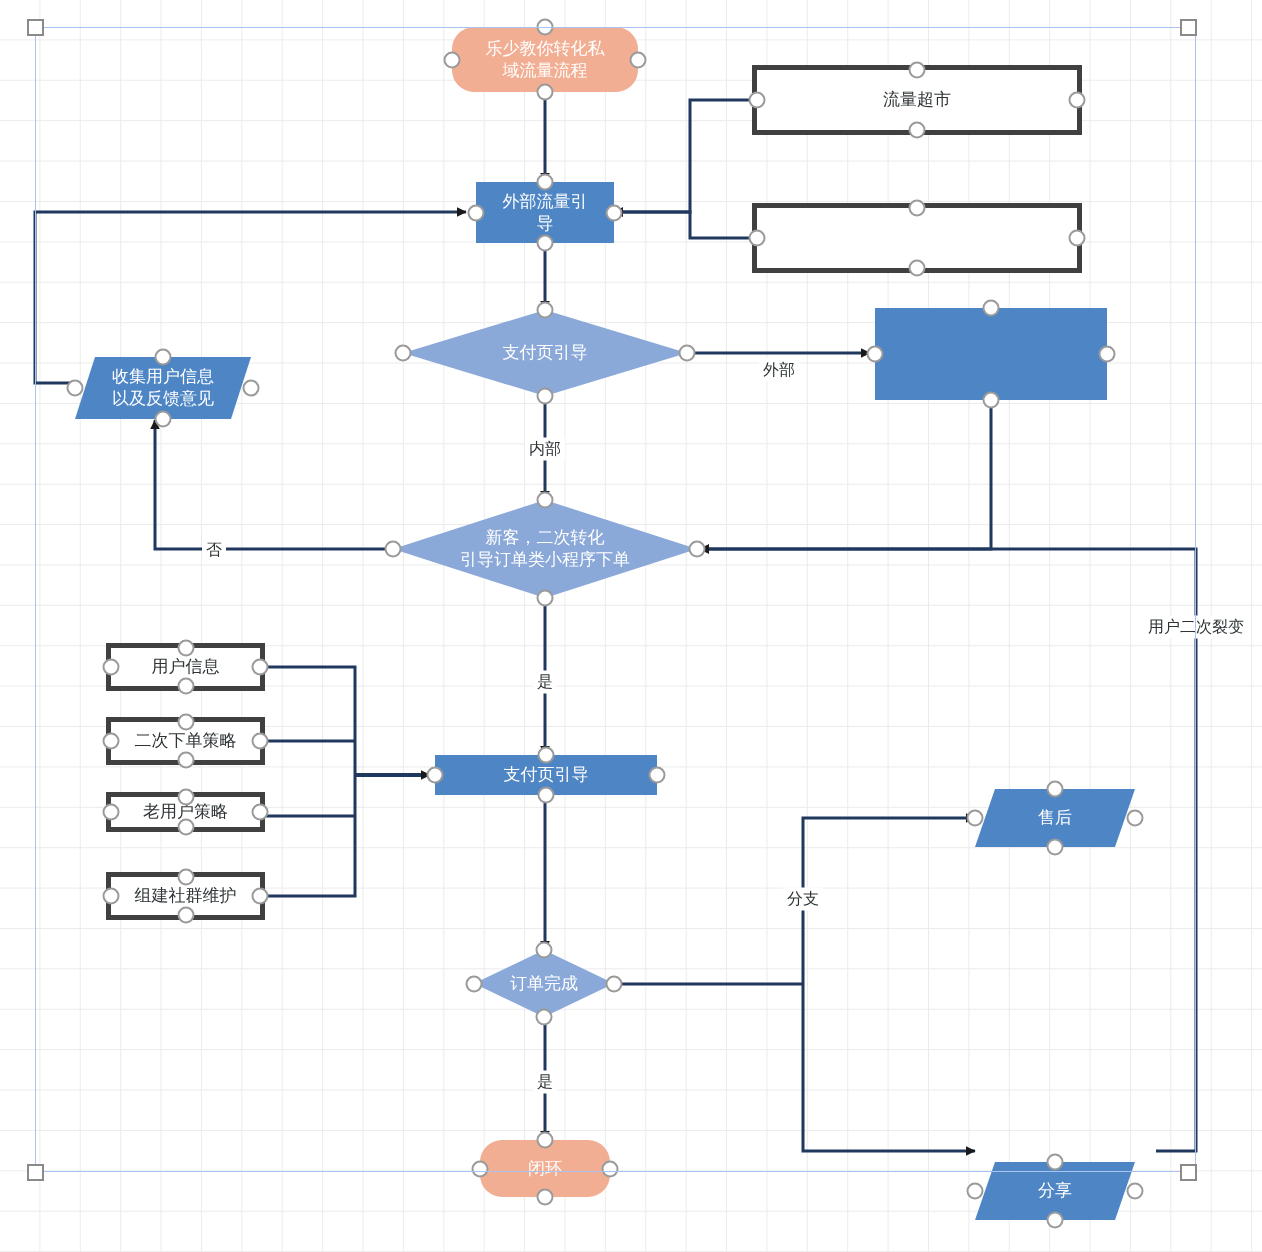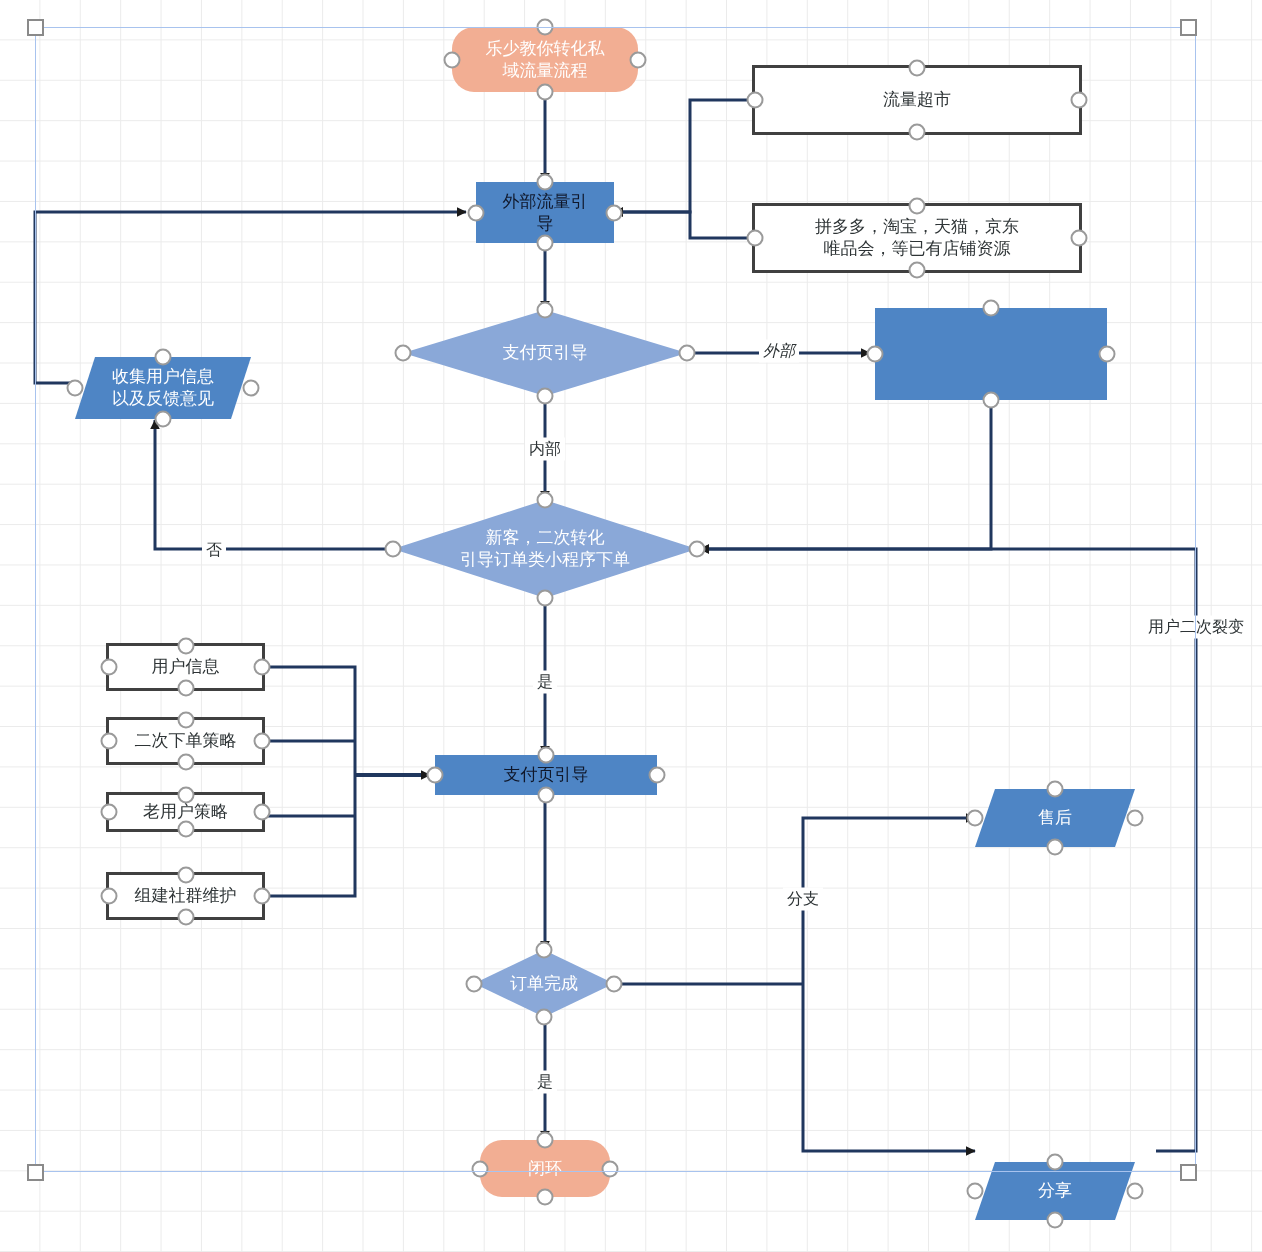--- a/index.html
+++ b/index.html
@@ -26,23 +26,23 @@
   .node{position:absolute;box-sizing:border-box;display:flex;align-items:center;justify-content:center;text-align:center;}
   .node .lbl{
     position:relative;z-index:3;line-height:1.28;white-space:pre-line;
     pointer-events:none;
   }
 
   .n-term{ background:#f2ae93;border-radius:22px; }
   .n-term .lbl{color:#ffffff;font-size:17px;font-family:Liberation Serif, serif;}
 
   .n-proc{ background:#4e85c5; }
-  .n-proc .lbl{color:#0f172a;font-size:17px;}
-
-  .n-rect{ background:#ffffff;border:3px solid #404040; }
+  .n-proc .lbl{color:#ffffff;font-size:17px;}
+
+  .n-rect{ background:#ffffff;border:5px solid #404040; }
   .n-rect .lbl{color:#2e3436;font-size:17px;}
 
   .n-para{ background:#4e85c5; }
   .n-para .lbl{color:#ffffff;font-size:17px;}
 
   .n-dia{ background:transparent; }
   .n-dia .lbl{color:#ffffff;font-size:17px;}
   .dia-shape{position:absolute;left:0;top:0;width:100%;height:100%;z-index:1;}
 
   
@@ -132,22 +132,20 @@
 
 <div class="node n-rect" style="left:752px;top:65px;width:330px;height:70px;">
   <span class="lbl">流量超市</span>
   <span class="port t"></span>
   <span class="port b"></span>
   <span class="port l"></span>
   <span class="port r"></span>
 </div>
 
 <div class="node n-rect" style="left:752px;top:203px;width:330px;height:70px;">
-  <span class="lbl">拼多多，淘宝，天猫，京东
-唯品会，等已有店铺资源</span>
   <span class="port t"></span>
   <span class="port b"></span>
   <span class="port l"></span>
   <span class="port r"></span>
 </div>
 
 <div class="node n-proc" style="left:476px;top:182px;width:138px;height:61px;">
   <span class="lbl">外部流量引
 导</span>
   <span class="port t"></span>
@@ -269,21 +267,21 @@
 </div>
 
 <div class="node n-term" style="left:480px;top:1140px;width:130px;height:57px;">
   <span class="lbl">闭环</span>
   <span class="port t"></span>
   <span class="port b"></span>
   <span class="port l"></span>
   <span class="port r"></span>
 </div>
 
-<div class="elabel" style="left:779px;top:351px;font-style:italic;">外部</div>
+<div class="elabel" style="left:779px;top:370px;">外部</div>
 <div class="elabel" style="left:545px;top:449px;">内部</div>
 <div class="elabel" style="left:214px;top:550px;">否</div>
 <div class="elabel" style="left:545px;top:682px;">是</div>
 <div class="elabel" style="left:803px;top:899px;">分支</div>
 <div class="elabel" style="left:545px;top:1082px;">是</div>
 <div class="elabel" style="left:1196px;top:627px;">用户二次裂变</div>
 
 <div id="selframe" style="left:35px;top:27px;width:1161px;height:1145px;"></div>
 <div class="handle" style="left:27px;top:19px;"></div>
 <div class="handle" style="left:1180px;top:19px;"></div>

